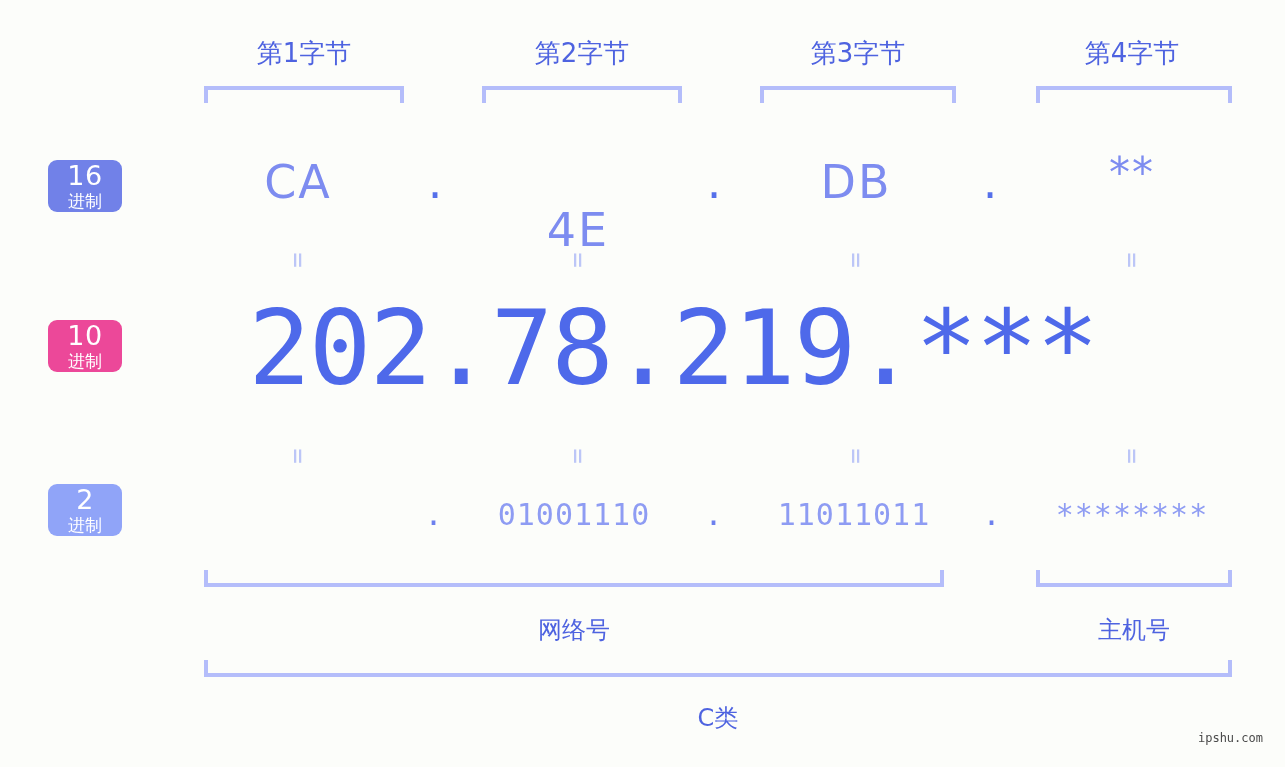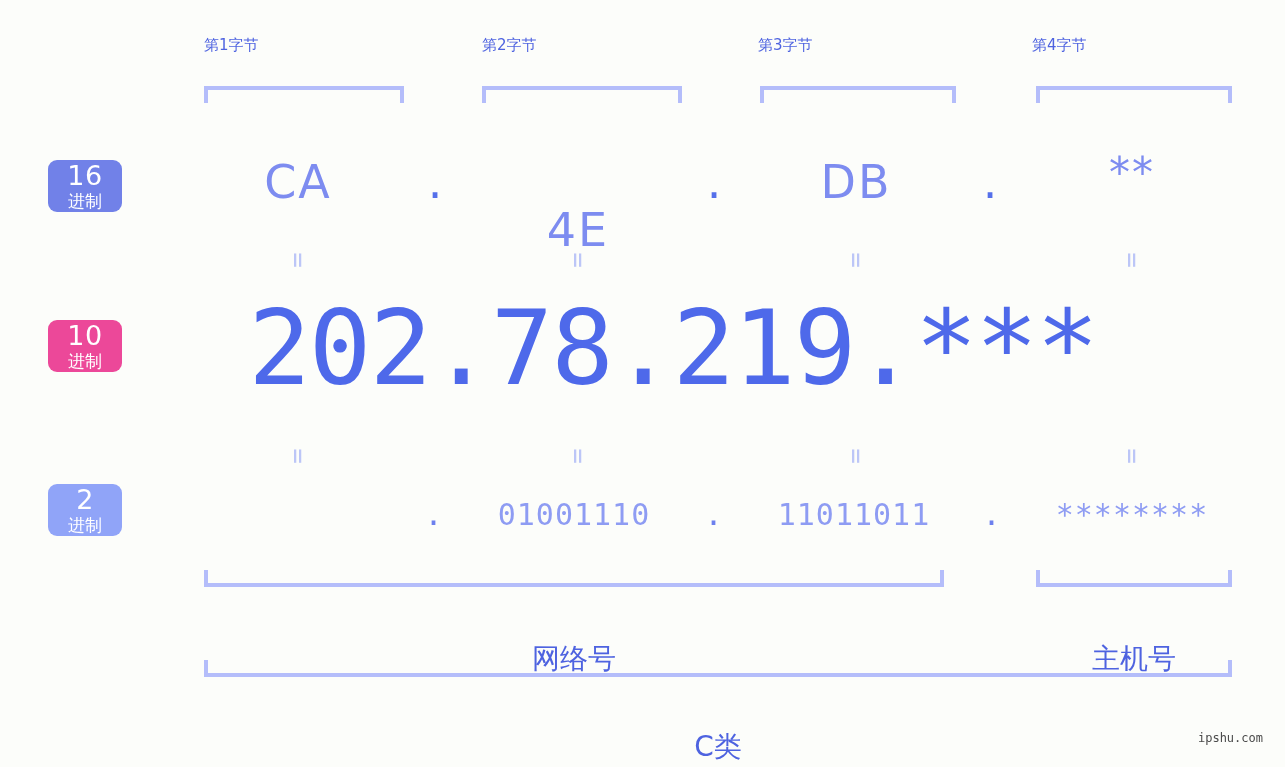--- a/index.html
+++ b/index.html
@@ -16,21 +16,22 @@
     height: 767px;
     background: #fcfdfa;
     overflow: hidden;
   }
 
   
   .byte-label {
     position: absolute;
     top: 36px;
     width: 200px;
-    font-size: 15px;
+    text-align: center;
+    font-size: 26px;
     color: #4e63e0;
     letter-spacing: 0px;
     white-space: nowrap;
   }
 
   
   .top-bracket {
     position: absolute;
     top: 86px;
     height: 17px;
@@ -149,24 +150,23 @@
     position: absolute;
     height: 17px;
     border-bottom: 4px solid #b4bdfa;
     border-left: 4px solid #b4bdfa;
     border-right: 4px solid #b4bdfa;
     box-sizing: border-box;
   }
   .bot-label {
     position: absolute;
     text-align: center;
-    font-size: 28px;
+    font-size: 24px;
     color: #4e63e0;
     white-space: nowrap;
-    margin-top: 26px;
   }
 
   
   .watermark {
     position: absolute;
     right: 22px;
     bottom: 22px;
     font-family: "DejaVu Sans Mono", "Liberation Mono", monospace;
     font-size: 12px;
     color: #4a4a4a;

